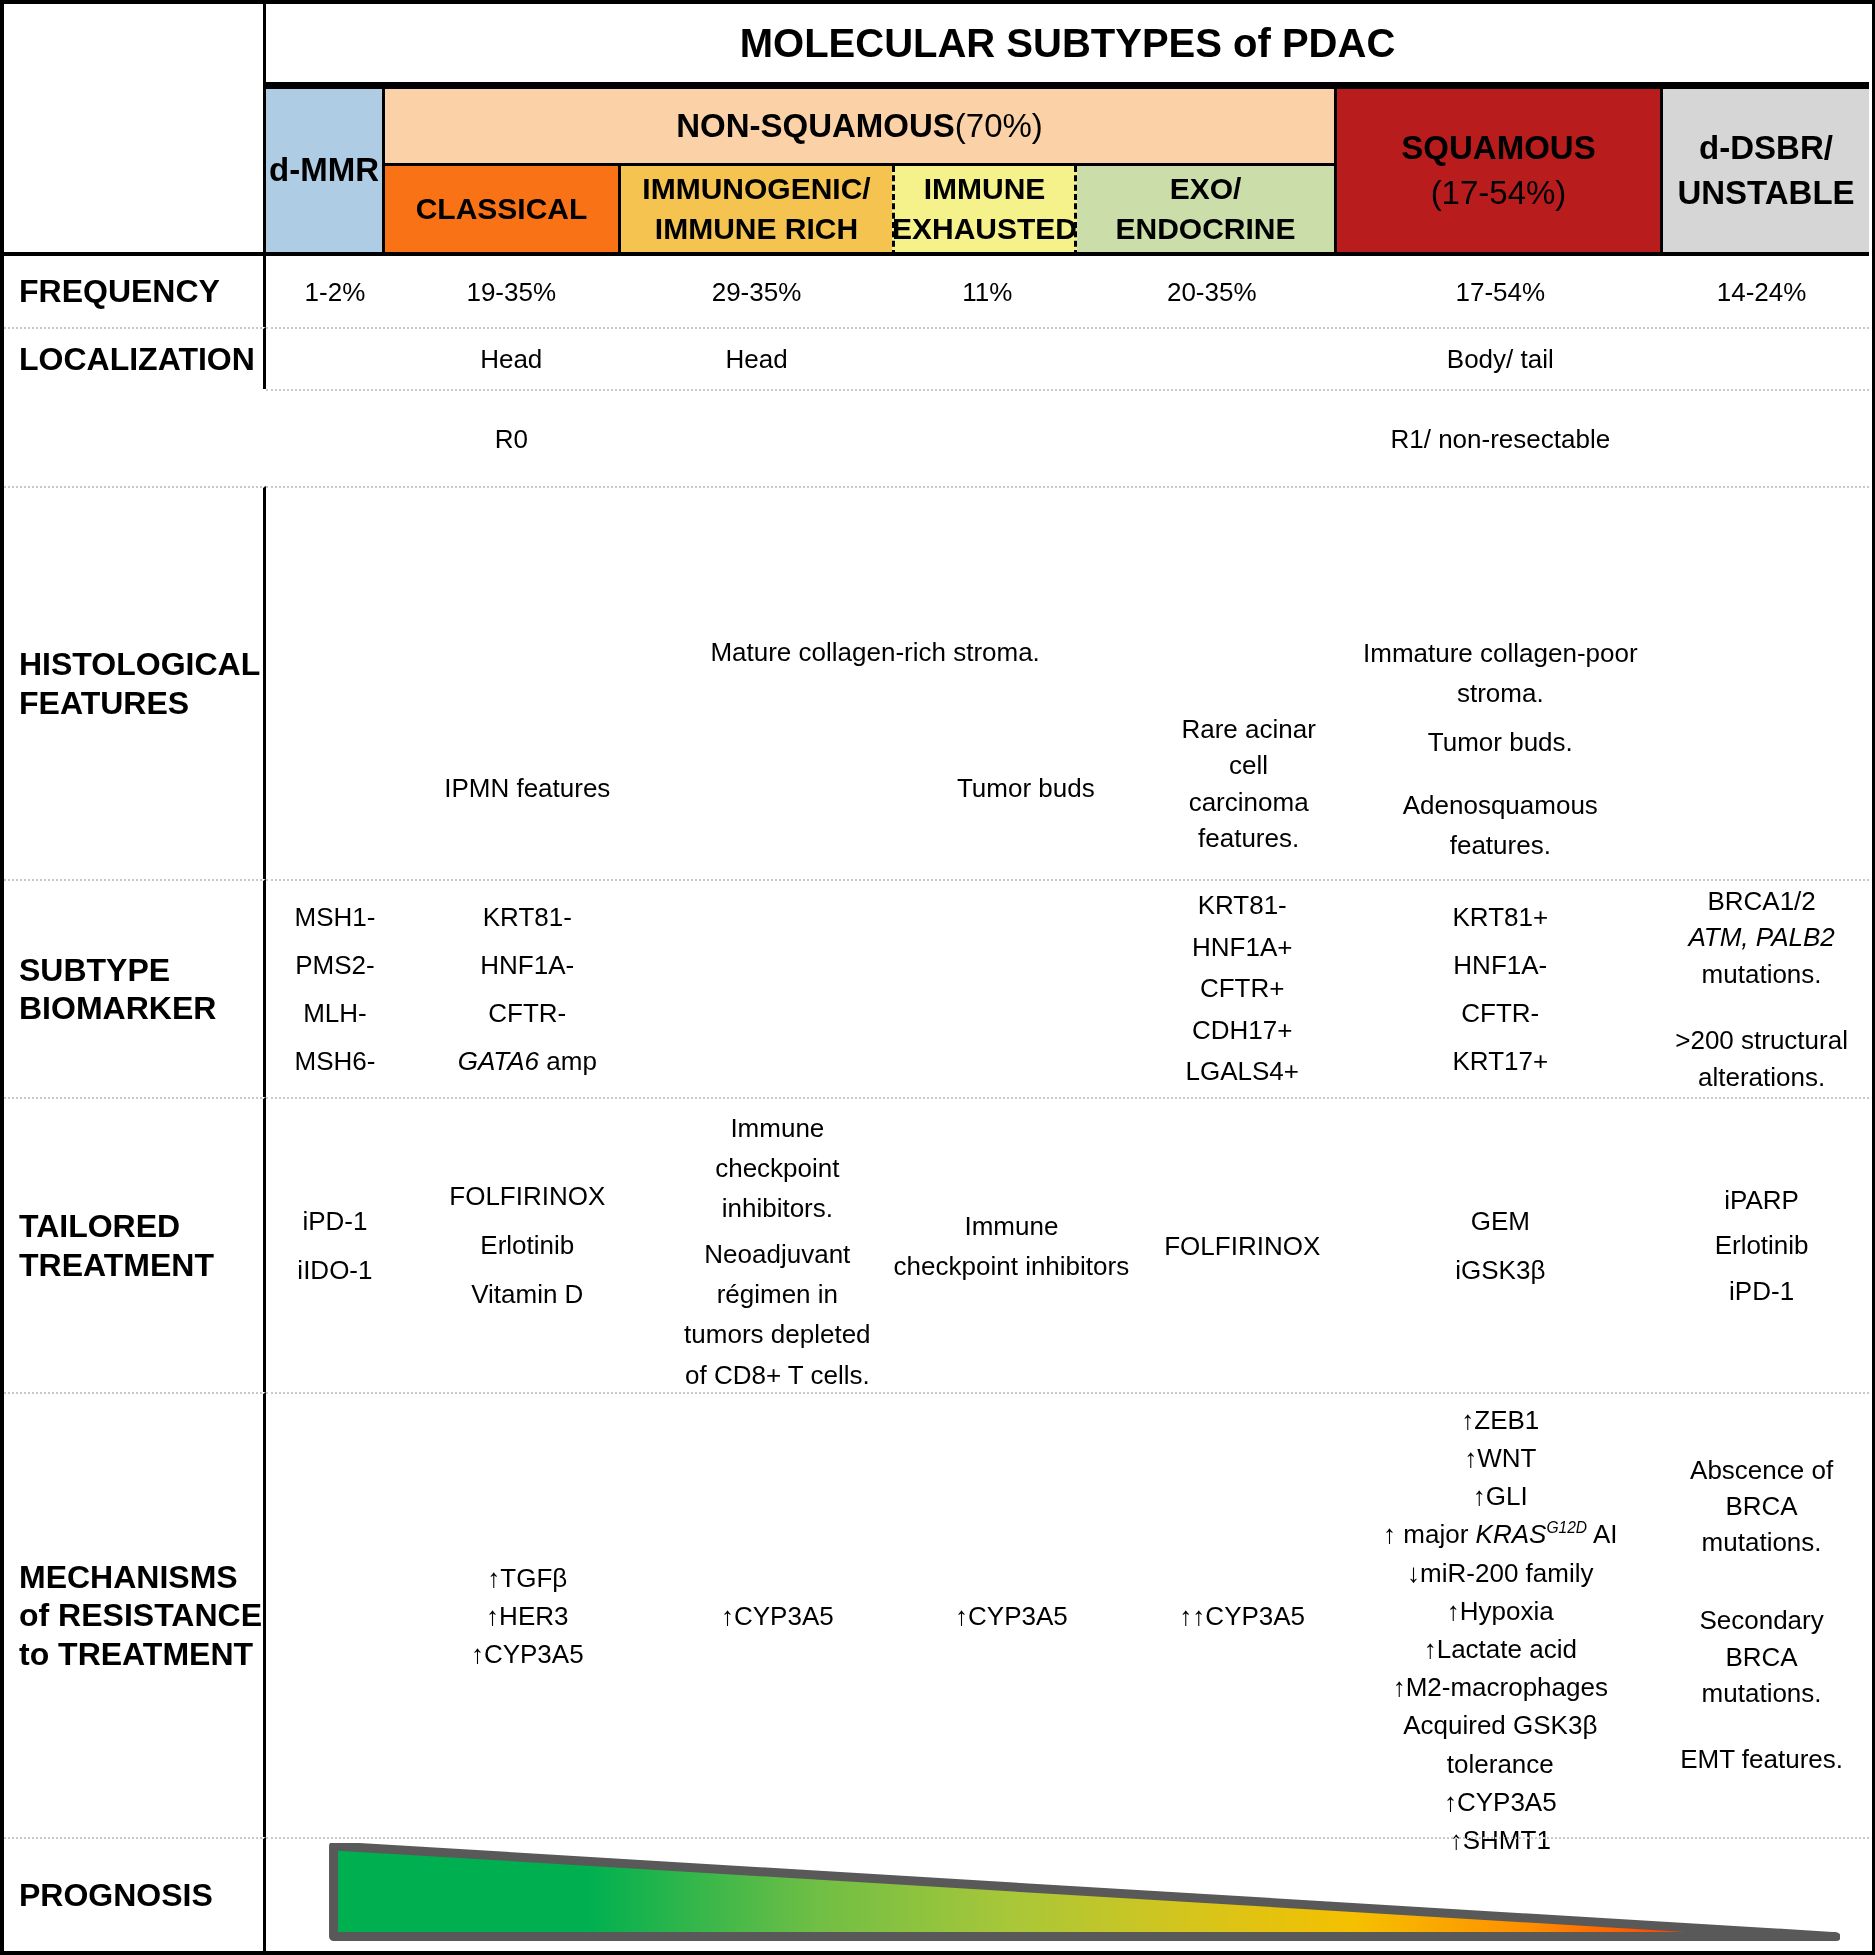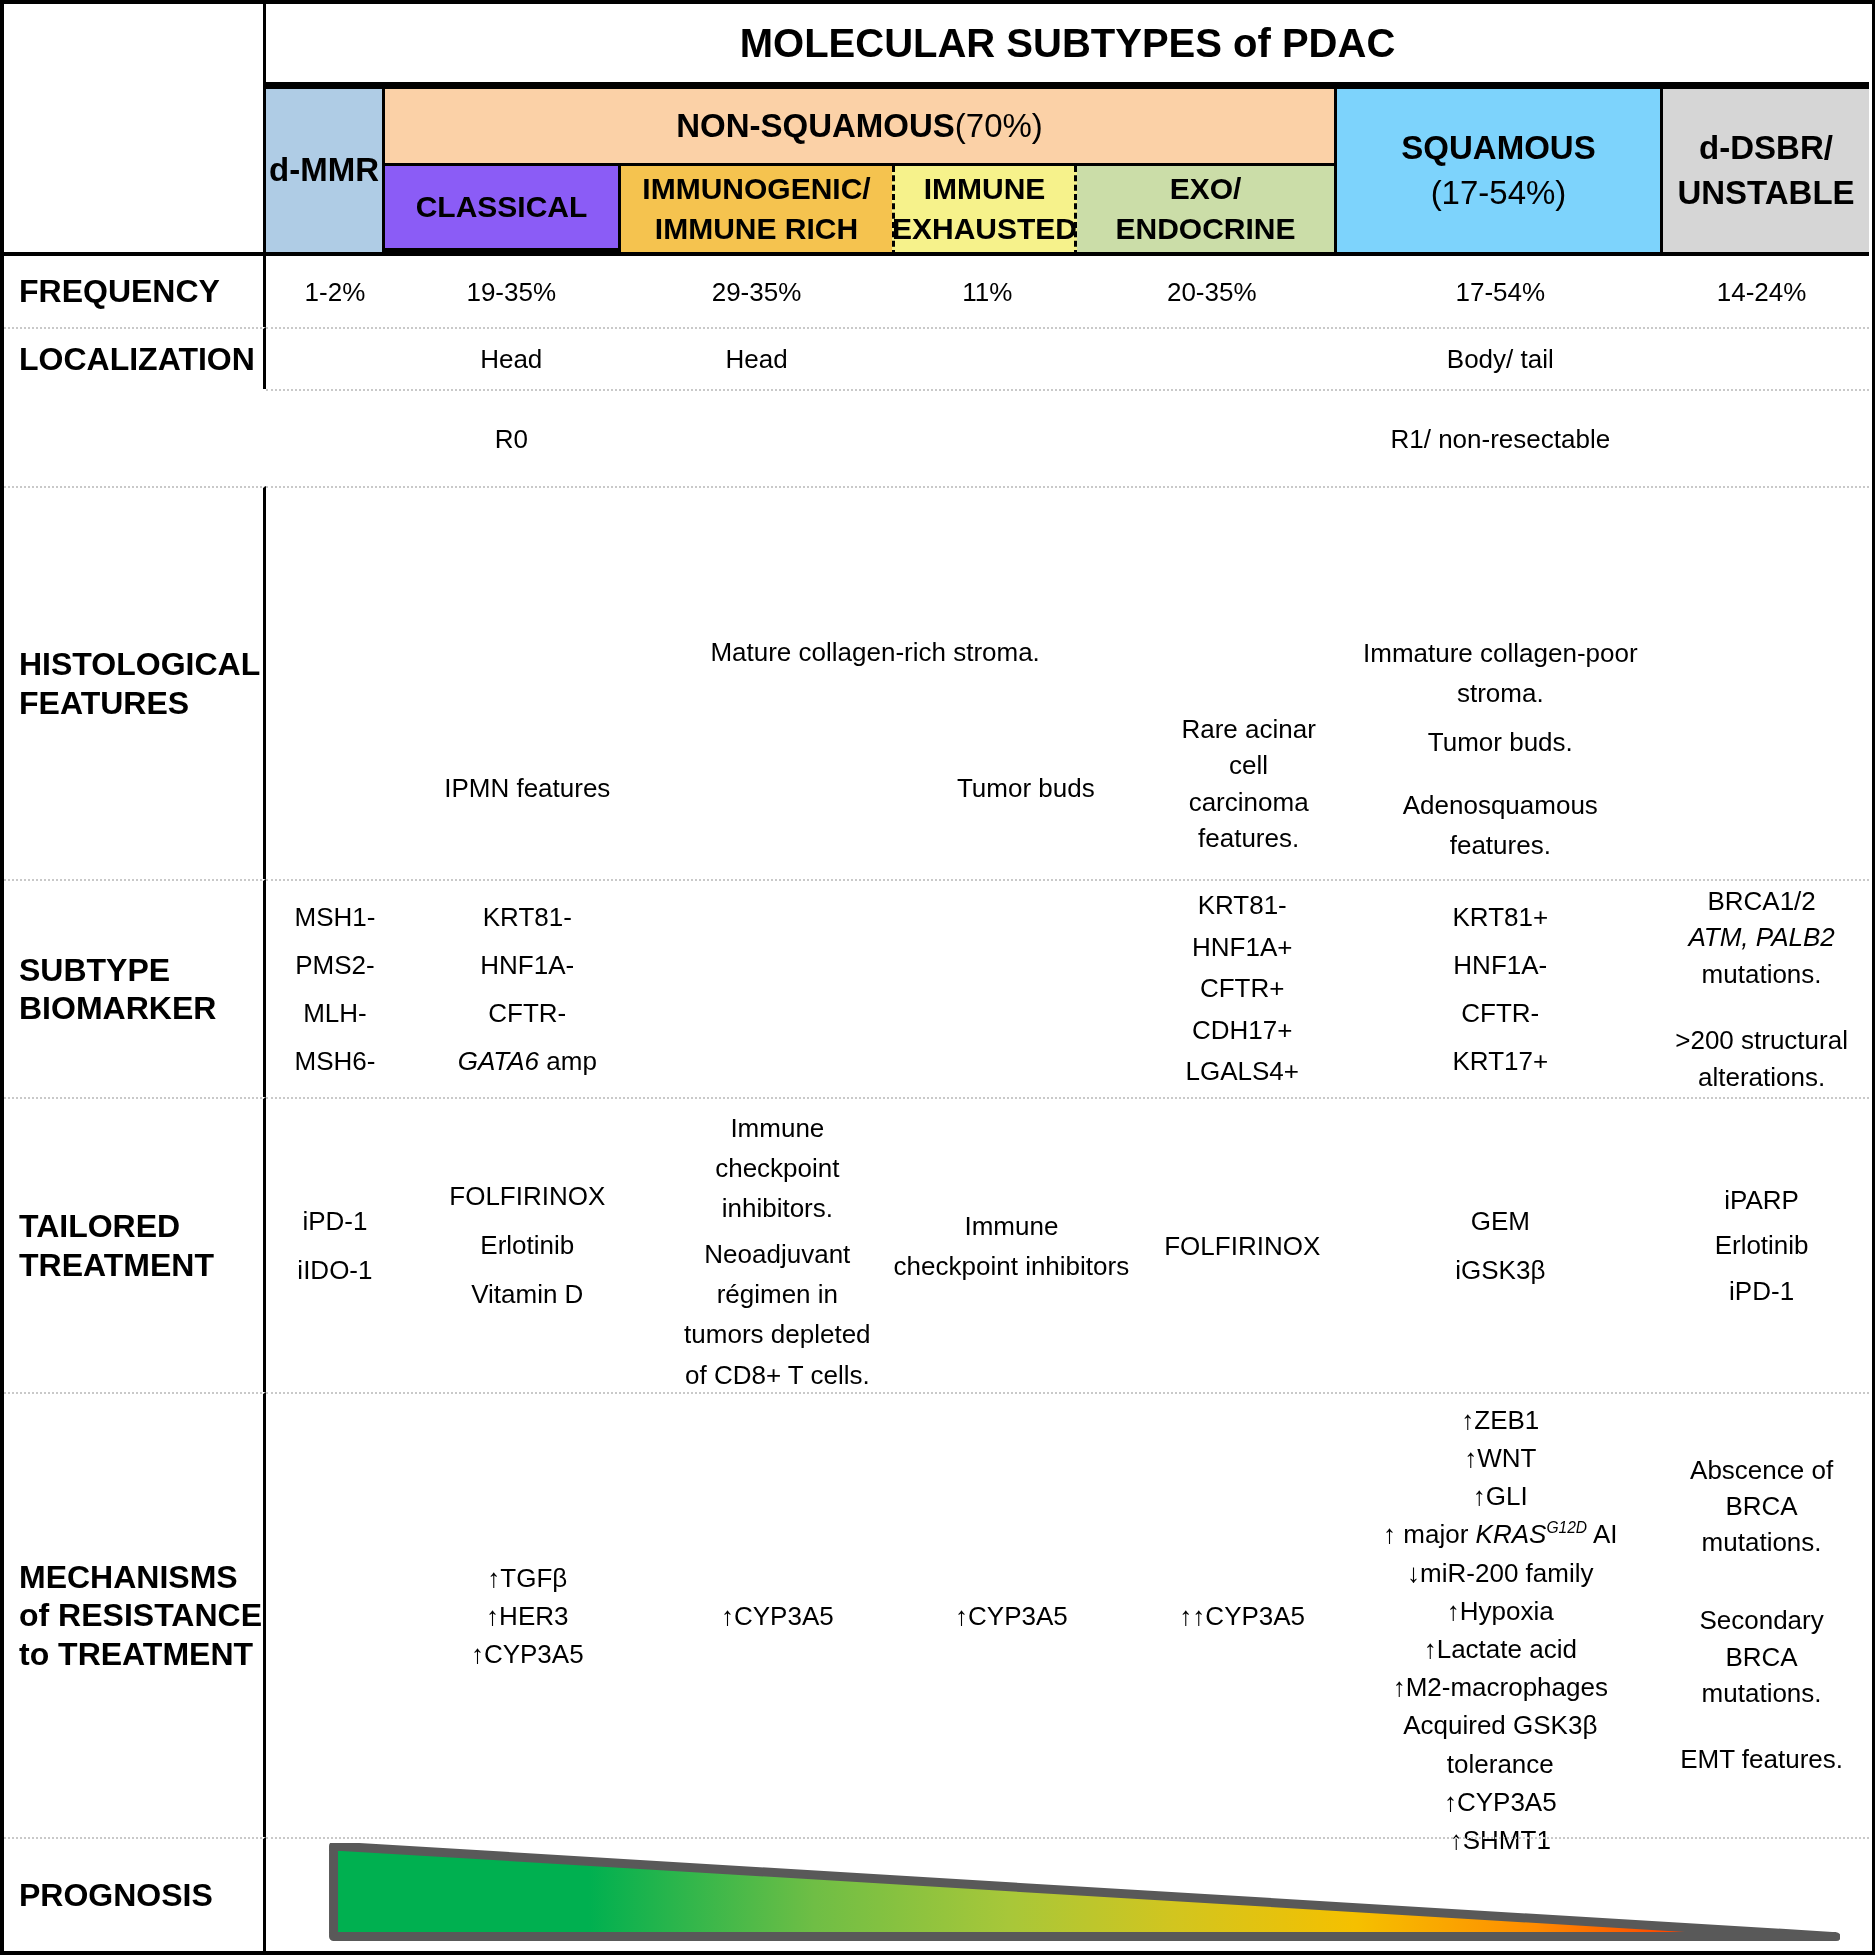--- a/index.html
+++ b/index.html
@@ -14,26 +14,26 @@
          align-items:center;justify-content:center;font-weight:bold;font-size:40px}
   .hc{display:flex;flex-direction:column;align-items:center;justify-content:center;
       text-align:center;font-weight:bold}
   .h1{font-size:33px;line-height:1.35}
   .h2{font-size:30px;line-height:1.35}
   .n{font-weight:normal}
   .dmmr{grid-column:2;grid-row:2/4;background:#AFCCE5;border-top:3.4px solid #000;
         border-right:3.4px solid #000;border-bottom:4px solid #000}
   .nonsq{grid-column:3/7;grid-row:2;background:#FBD1A7;border-top:3.4px solid #000;
          border-bottom:3.4px solid #000;flex-direction:row}
-  .squam{grid-column:7;grid-row:2/4;background:#7dd3fc;border-top:3.4px solid #000;
+  .squam{grid-column:7;grid-row:2/4;background:#b91c1c;border-top:3.4px solid #000;
          border-left:3.4px solid #000;border-right:3.4px solid #000;border-bottom:4px solid #000}
   .dsbr{grid-column:8;grid-row:2/4;background:#D6D6D6;border-top:3.4px solid #000;
         border-bottom:4px solid #000}
-  .classical{grid-column:3;grid-row:3;background:#8b5cf6;border-right:3.4px solid #000;
-             border-bottom:8px solid #000000}
+  .classical{grid-column:3;grid-row:3;background:#f97316;border-right:3.4px solid #000;
+             border-bottom:4px solid #000000}
   .immuno{grid-column:4;grid-row:3;background:#F5C34F;border-bottom:4px solid #000}
   .exhaust{grid-column:5;grid-row:3;background:#F6F28B;border-left:3.4px dashed #000;
            border-right:3.4px dashed #000;border-bottom:4px solid #000}
   .exocell{grid-column:6;grid-row:3;background:#CBDDA8;border-bottom:4px solid #000}
   .rlabel{grid-column:1;border-right:3.4px solid #000;display:flex;flex-direction:column;
           justify-content:center;padding-left:15px;font-weight:bold;font-size:32px;line-height:1.2}
   .rc{grid-column:2/9;position:relative;font-size:26px}
   .sep{border-top:2.3px dotted #C9C9C9}
   .r4{grid-row:4}.r5{grid-row:5}.r6{grid-row:6}.r7{grid-row:7}.r8{grid-row:8}
   .r9{grid-row:9}.r10{grid-row:10}.r11{grid-row:11}

